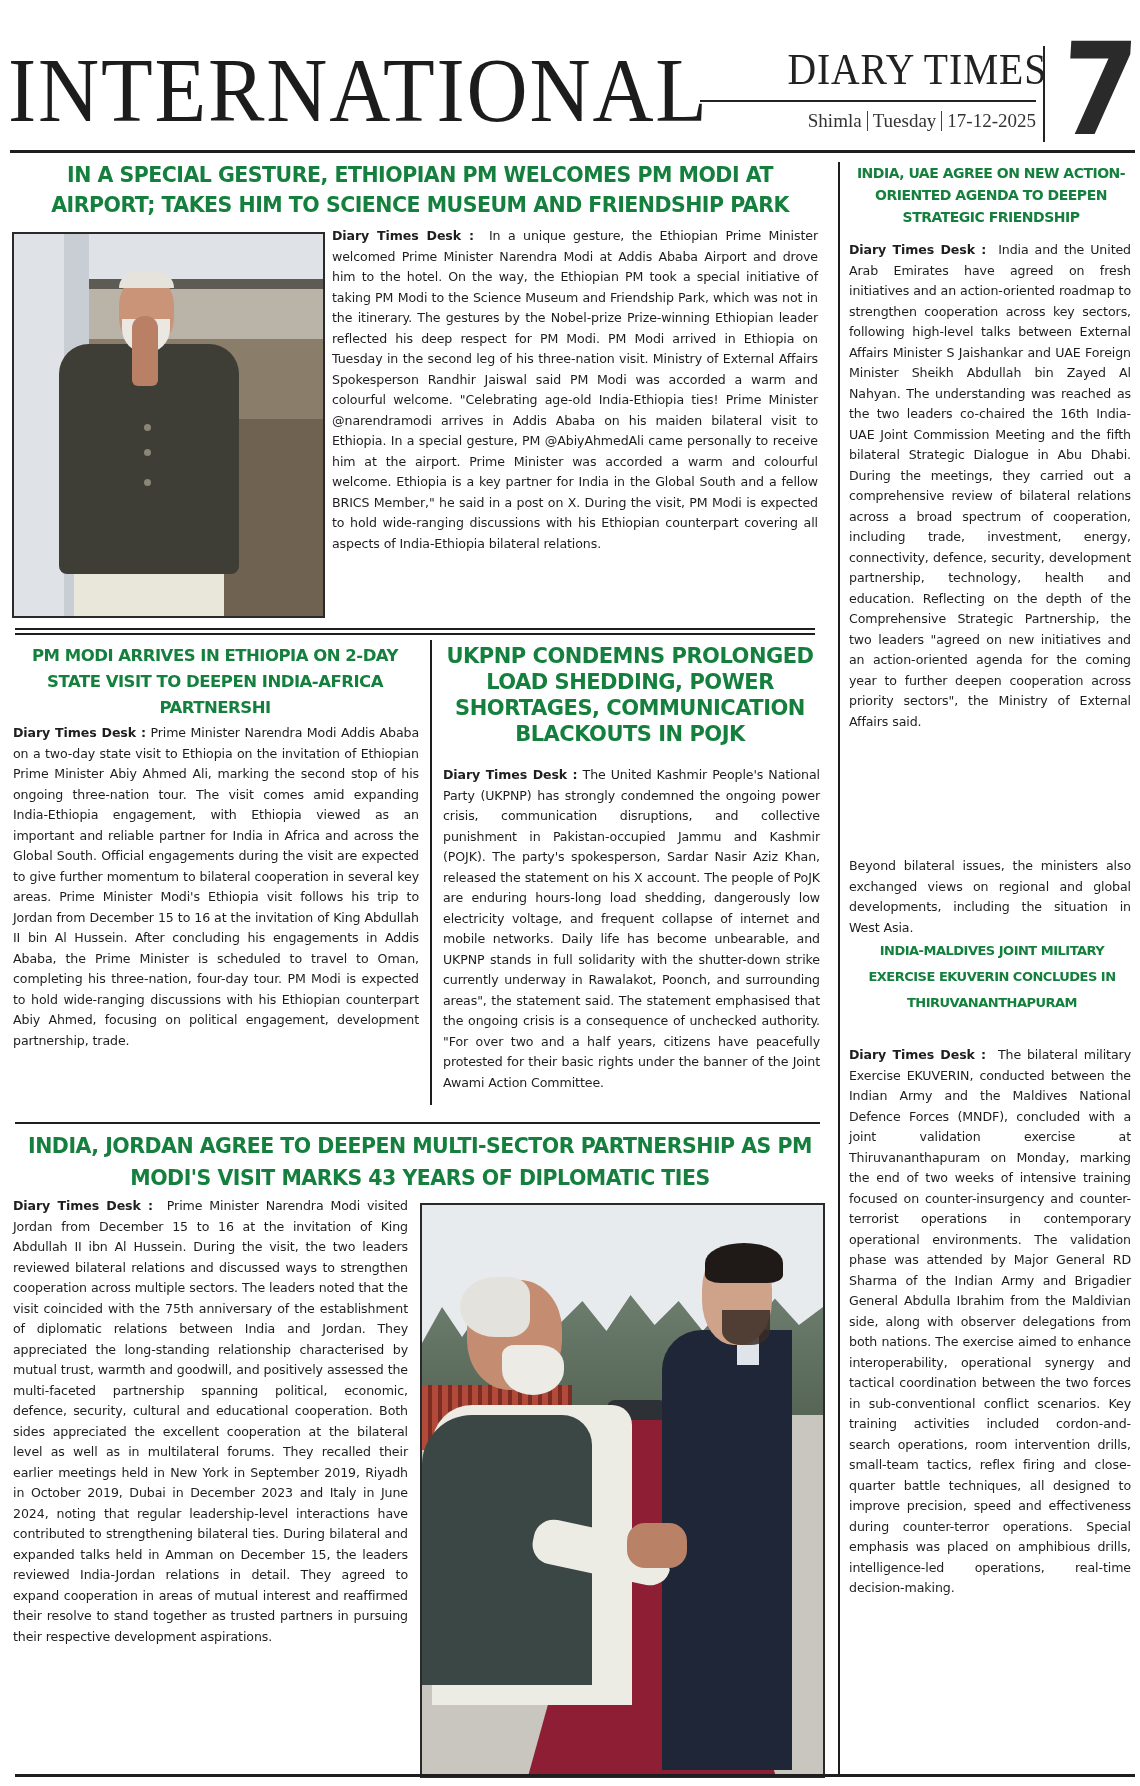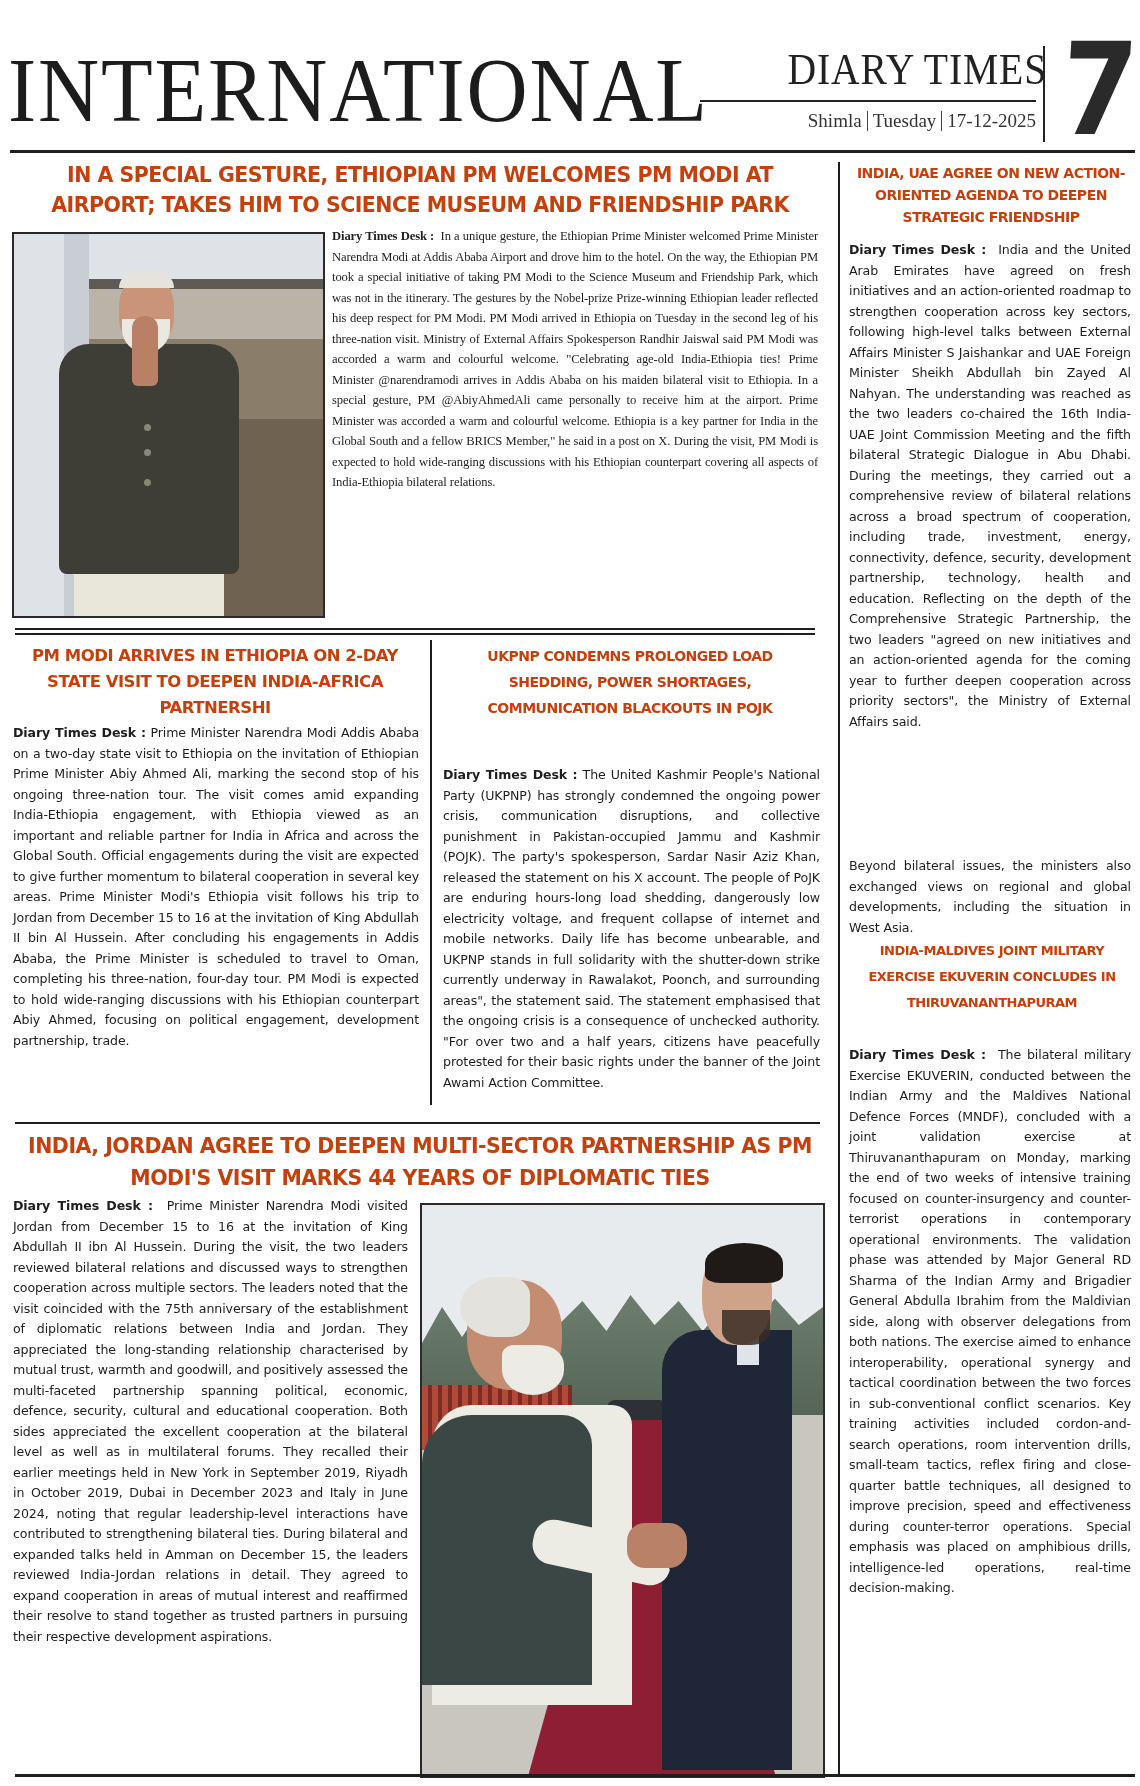--- a/index.html
+++ b/index.html
@@ -30,21 +30,21 @@
   .masthead-vrule { left: 1043px; top: 46px; width: 2px; height: 96px; background: #222; }
   .page-number {
     left: 1055px; top: 30px; width: 80px; height: 120px;
     font-family: "DejaVu Sans", sans-serif; font-weight: bold; font-size: 128px; line-height: 120px;
     color: #2a2a2a; text-align: center; transform: scaleX(0.85) skewX(-4deg);
   }
   .top-rule { left: 10px; top: 150px; width: 1125px; height: 3px; background: #1e1e1e; }
 
   
   .headline {
-    font-family: "DejaVu Sans", sans-serif; font-weight: bold; color: #c2410c;
+    font-family: "DejaVu Sans", sans-serif; font-weight: bold; color: #15803d;
     text-align: center; letter-spacing: -0.5px;
   }
   .body-text {
     font-family: "DejaVu Sans", sans-serif; font-size: 12.6px; line-height: 20.5px;
     text-align: justify; color: #1e1e1e; letter-spacing: -0.1px;
   }
   .body-text .byline { font-weight: bold; }
 
   .rule-h { height: 2px; background: #1e1e1e; }
   .rule-v { width: 2px; background: #1e1e1e; }
@@ -113,45 +113,45 @@
   <div class="abs p1-jacket"></div>
   <div class="abs p1-button" style="left:130px; top:190px;"></div>
   <div class="abs p1-button" style="left:130px; top:215px;"></div>
   <div class="abs p1-button" style="left:130px; top:245px;"></div>
   <div class="abs p1-head"></div>
   <div class="abs p1-hair"></div>
   <div class="abs p1-beard"></div>
   <div class="abs p1-hands"></div>
 </div>
 
-<div class="abs body-text" style="left:332px; top:226px; width:486px;font-family:Liberation Serif, serif;">
+<div class="abs body-text" style="left:332px; top:226px; width:486px;">
   <span class="byline">Diary Times Desk :</span>&nbsp;
   <span>In a unique gesture, the Ethiopian Prime Minister welcomed Prime Minister Narendra Modi at Addis Ababa Airport and drove him to the hotel. On the way, the Ethiopian PM took a special initiative of taking PM Modi to the Science Museum and Friendship Park, which was not in the itinerary. The gestures by the Nobel-prize Prize-winning Ethiopian leader reflected his deep respect for PM Modi. PM Modi arrived in Ethiopia on Tuesday in the second leg of his three-nation visit. Ministry of External Affairs Spokesperson Randhir Jaiswal said PM Modi was accorded a warm and colourful welcome. "Celebrating age-old India-Ethiopia ties! Prime Minister @narendramodi arrives in Addis Ababa on his maiden bilateral visit to Ethiopia. In a special gesture, PM @AbiyAhmedAli came personally to receive him at the airport. Prime Minister was accorded a warm and colourful welcome. Ethiopia is a key partner for India in the Global South and a fellow BRICS Member," he said in a post on X. During the visit, PM Modi is expected to hold wide-ranging discussions with his Ethiopian counterpart covering all aspects of India-Ethiopia bilateral relations.</span>
 </div>
 
 <div class="abs rule-h" style="left:15px; top:628px; width:800px;"></div>
 <div class="abs rule-h" style="left:15px; top:633px; width:800px;"></div>
 
 <div class="abs headline" style="left:15px; top:643px; width:400px; font-size:16.5px; line-height:26px;">PM MODI ARRIVES IN ETHIOPIA ON 2-DAY STATE VISIT TO DEEPEN INDIA-AFRICA PARTNERSHI</div>
 <div class="abs body-text" style="left:13px; top:723px; width:406px;">
   <span class="byline">Diary Times Desk :</span>
   <span>Prime Minister Narendra Modi Addis Ababa on a two-day state visit to Ethiopia on the invitation of Ethiopian Prime Minister Abiy Ahmed Ali, marking the second stop of his ongoing three-nation tour. The visit comes amid expanding India-Ethiopia engagement, with Ethiopia viewed as an important and reliable partner for India in Africa and across the Global South. Official engagements during the visit are expected to give further momentum to bilateral cooperation in several key areas. Prime Minister Modi's Ethiopia visit follows his trip to Jordan from December 15 to 16 at the invitation of King Abdullah II bin Al Hussein. After concluding his engagements in Addis Ababa, the Prime Minister is scheduled to travel to Oman, completing his three-nation, four-day tour. PM Modi is expected to hold wide-ranging discussions with his Ethiopian counterpart Abiy Ahmed, focusing on political engagement, development partnership, trade.</span>
 </div>
 
 <div class="abs rule-v" style="left:430px; top:640px; height:465px;"></div>
 
-<div class="abs headline" style="left:445px; top:643px; width:370px; font-size:14px; line-height:26px;">UKPNP CONDEMNS PROLONGED LOAD SHEDDING, POWER SHORTAGES, COMMUNICATION BLACKOUTS IN POJK</div>
+<div class="abs headline" style="left:445px; top:643px; width:370px; font-size:21px; line-height:26px;">UKPNP CONDEMNS PROLONGED LOAD SHEDDING, POWER SHORTAGES, COMMUNICATION BLACKOUTS IN POJK</div>
 <div class="abs body-text" style="left:443px; top:765px; width:377px;">
   <span class="byline">Diary Times Desk :</span>
   <span>The United Kashmir People's National Party (UKPNP) has strongly condemned the ongoing power crisis, communication disruptions, and collective punishment in Pakistan-occupied Jammu and Kashmir (POJK). The party's spokesperson, Sardar Nasir Aziz Khan, released the statement on his X account. The people of PoJK are enduring hours-long load shedding, dangerously low electricity voltage, and frequent collapse of internet and mobile networks. Daily life has become unbearable, and UKPNP stands in full solidarity with the shutter-down strike currently underway in Rawalakot, Poonch, and surrounding areas", the statement said. The statement emphasised that the ongoing crisis is a consequence of unchecked authority. "For over two and a half years, citizens have peacefully protested for their basic rights under the banner of the Joint Awami Action Committee.</span>
 </div>
 
 <div class="abs rule-h" style="left:15px; top:1122px; width:805px;"></div>
 
-<div class="abs headline" style="left:5px; top:1130px; width:830px; font-size:20.5px; line-height:32px;">INDIA, JORDAN AGREE TO DEEPEN MULTI-SECTOR PARTNERSHIP AS PM MODI'S VISIT MARKS 44 YEARS OF DIPLOMATIC TIES</div>
+<div class="abs headline" style="left:5px; top:1130px; width:830px; font-size:20.5px; line-height:32px;">INDIA, JORDAN AGREE TO DEEPEN MULTI-SECTOR PARTNERSHIP AS PM MODI'S VISIT MARKS 43 YEARS OF DIPLOMATIC TIES</div>
 <div class="abs body-text" style="left:13px; top:1196px; width:395px;">
   <span class="byline">Diary Times Desk :</span>&nbsp;
   <span>Prime Minister Narendra Modi visited Jordan from December 15 to 16 at the invitation of King Abdullah II ibn Al Hussein. During the visit, the two leaders reviewed bilateral relations and discussed ways to strengthen cooperation across multiple sectors. The leaders noted that the visit coincided with the 75th anniversary of the establishment of diplomatic relations between India and Jordan. They appreciated the long-standing relationship characterised by mutual trust, warmth and goodwill, and positively assessed the multi-faceted partnership spanning political, economic, defence, security, cultural and educational cooperation. Both sides appreciated the excellent cooperation at the bilateral level as well as in multilateral forums. They recalled their earlier meetings held in New York in September 2019, Riyadh in October 2019, Dubai in December 2023 and Italy in June 2024, noting that regular leadership-level interactions have contributed to strengthening bilateral ties. During bilateral and expanded talks held in Amman on December 15, the leaders reviewed India-Jordan relations in detail. They agreed to expand cooperation in areas of mutual interest and reaffirmed their resolve to stand together as trusted partners in pursuing their respective development aspirations.</span>
 </div>
 
 <div class="abs photo" style="left:420px; top:1203px; width:405px; height:575px;">
   <div class="abs p2-sky"></div>
   <div class="abs p2-trees"></div>
   <div class="abs p2-ground"></div>
   <div class="abs p2-guards-l"></div>

